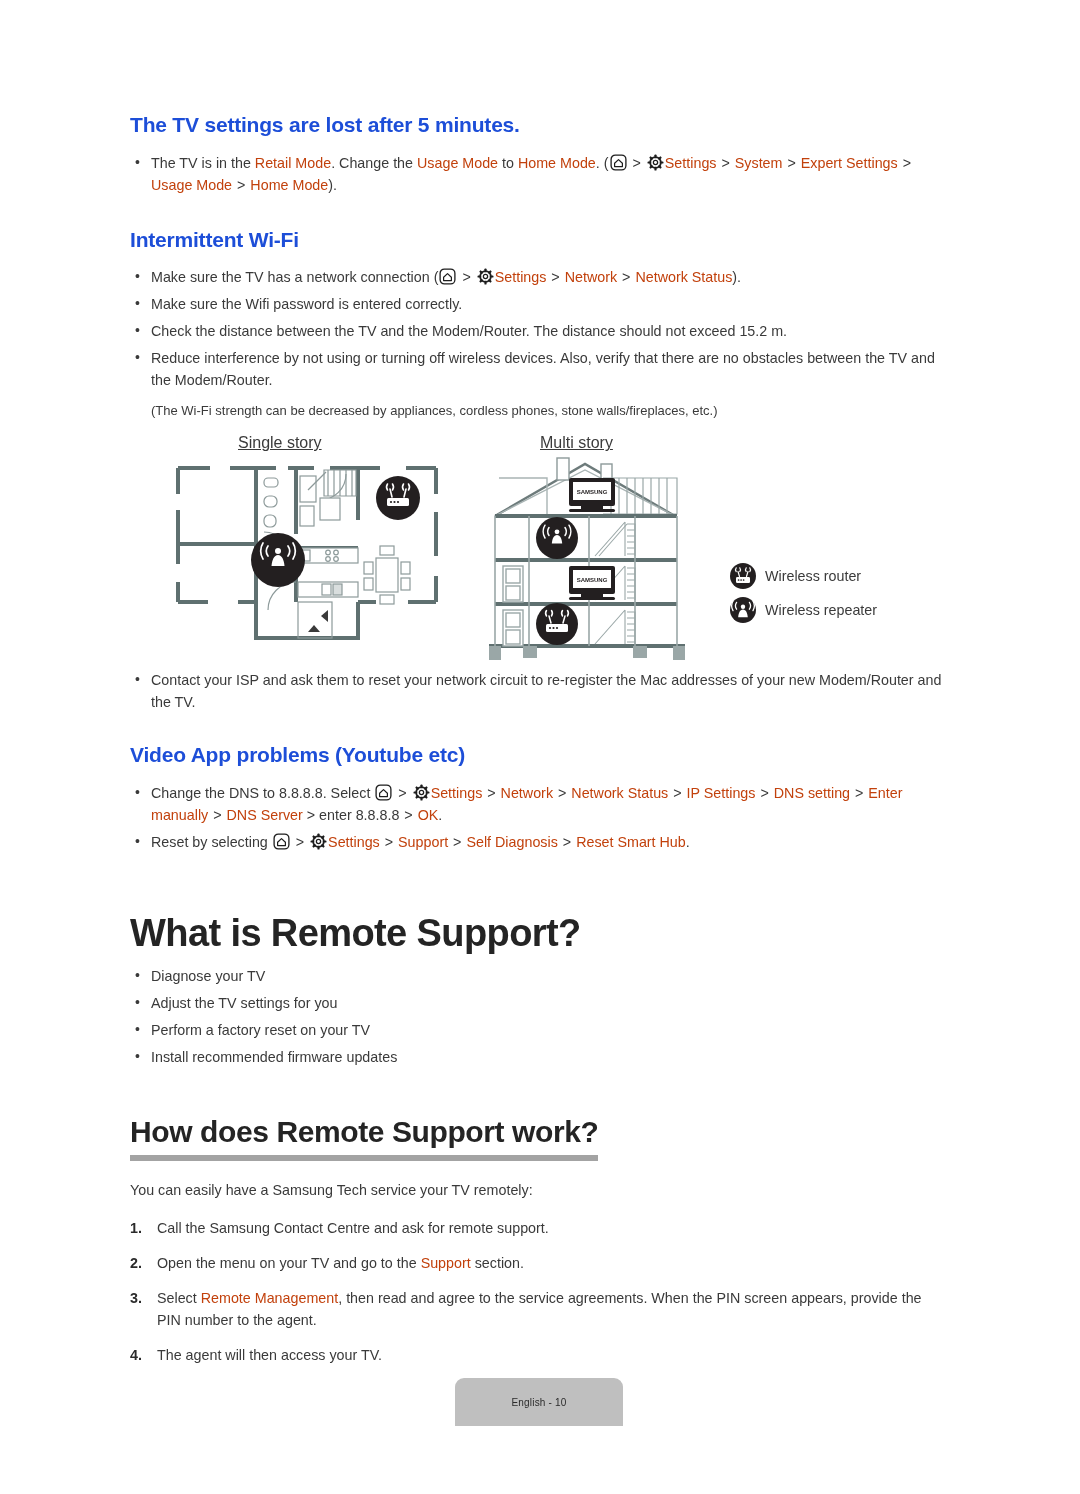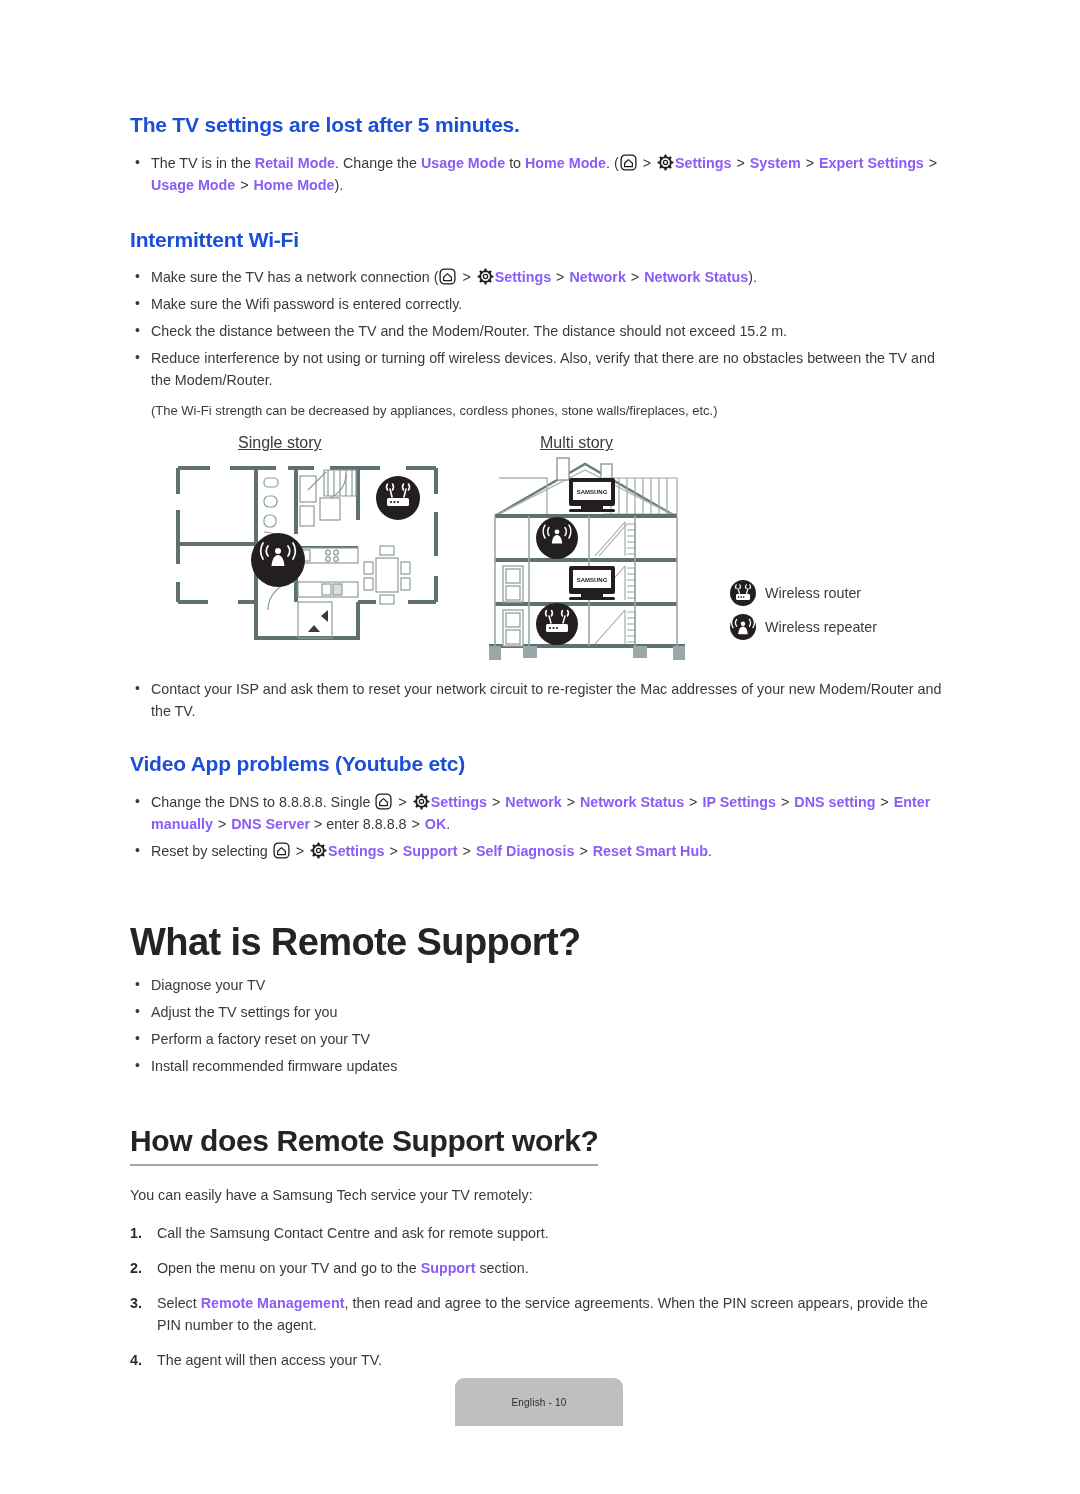--- a/index.html
+++ b/index.html
@@ -41,21 +41,21 @@
     font-weight: bold;
     letter-spacing: -0.6px;
     color: #242424;
     margin: 0;
     padding: 0;
     line-height: 1.15;
   }
   h1.big-head.underlined {
     font-size: 30px;
     letter-spacing: -0.4px;
-    border-bottom: 2px solid #a3a3a3;
+    border-bottom: 6px solid #a3a3a3;
     display: inline-block;
     padding-bottom: 5px;
   }
 
   
   ul.bl, ol.nl {
     margin: 0;
     padding: 0;
     list-style: none;
   }
@@ -98,22 +98,22 @@
     margin: 0;
   }
   p.note {
     font-size: 13px;
     line-height: 22px;
     color: #3a3a3a;
     margin: 0;
     padding-left: 21px;
   }
   b, .b {
-    font-weight: bold;
-    color: #8b5cf6;
+    font-weight: normal;
+    color: #c2410c;
   }
   .sep {
     color: #3a3a3a;
     padding: 0 1px;
   }
 
   
   .ico {
     display: inline-block;
     vertical-align: -3px;
@@ -127,21 +127,21 @@
   }
   .cap {
     position: absolute;
     font-size: 16px;
     color: #3a3a3a;
     text-decoration: underline;
   }
   .legend {
     position: absolute;
     left: 600px;
-    top: 142px;
+    top: 125px;
   }
   .legend-row {
     display: flex;
     align-items: center;
     height: 34px;
   }
   .legend-label {
     font-size: 14.3px;
     color: #3a3a3a;
     margin-left: 9px;
@@ -504,30 +504,30 @@
                 <path d="M23 13.6 a7 8.4 0 0 0 0 -9.6"></path>
               </g>
             </svg>
           </span>
           <span class="legend-label">Wireless repeater</span>
         </div>
       </div>
     </div>
 
     
-    <ul class="bl" id="list-isp-contact" style="margin-top:9px">
+    <ul class="bl" id="list-isp-contact" style="margin-top:0">
         <li class="bullet"><span>Contact your ISP and ask them to reset your network circuit to re-register the Mac addresses of your new Modem/Router and the TV.</span></li>
       </ul>
 
     
     <div style="height:24px"></div>
     <h2 class="sub-head">Video App problems (Youtube etc)</h2>
 
     <ul class="bl" id="list-video-app-problems" style="margin-top:14px">
-        <li class="bullet"><span>Change the DNS to 8.8.8.8. Single </span><svg width="17" height="17" viewBox="0 0 17 17" class="ico">
+        <li class="bullet"><span>Change the DNS to 8.8.8.8. Select </span><svg width="17" height="17" viewBox="0 0 17 17" class="ico">
             <rect x="1.1" y="1.1" width="14.8" height="14.8" rx="4.2" fill="none" stroke="#1d1d1d" stroke-width="1.3"></rect>
             <path d="M4.6 9.3 L8.5 5.6 L12.4 9.3 V12.6 H4.6 Z" fill="none" stroke="#1d1d1d" stroke-width="1.2" stroke-linejoin="round"></path>
           </svg><span class="sep"> &gt; </span><svg width="17" height="17" viewBox="0 0 20 20" class="ico">
             <rect x="8.7" y="0.6" width="2.6" height="4.4" rx="1" fill="#1d1d1d" transform="rotate(0 10 10)"></rect>
             <rect x="8.7" y="0.6" width="2.6" height="4.4" rx="1" fill="#1d1d1d" transform="rotate(45 10 10)"></rect>
             <rect x="8.7" y="0.6" width="2.6" height="4.4" rx="1" fill="#1d1d1d" transform="rotate(90 10 10)"></rect>
             <rect x="8.7" y="0.6" width="2.6" height="4.4" rx="1" fill="#1d1d1d" transform="rotate(135 10 10)"></rect>
             <rect x="8.7" y="0.6" width="2.6" height="4.4" rx="1" fill="#1d1d1d" transform="rotate(180 10 10)"></rect>
             <rect x="8.7" y="0.6" width="2.6" height="4.4" rx="1" fill="#1d1d1d" transform="rotate(225 10 10)"></rect>
             <rect x="8.7" y="0.6" width="2.6" height="4.4" rx="1" fill="#1d1d1d" transform="rotate(270 10 10)"></rect>

